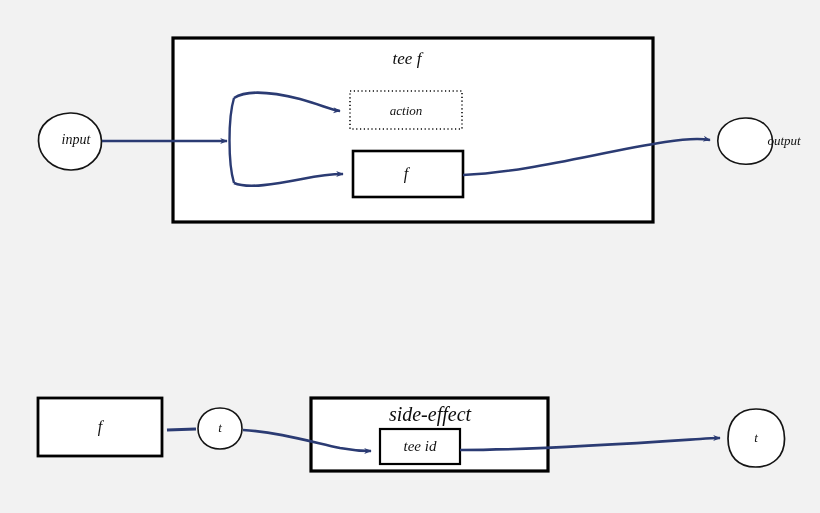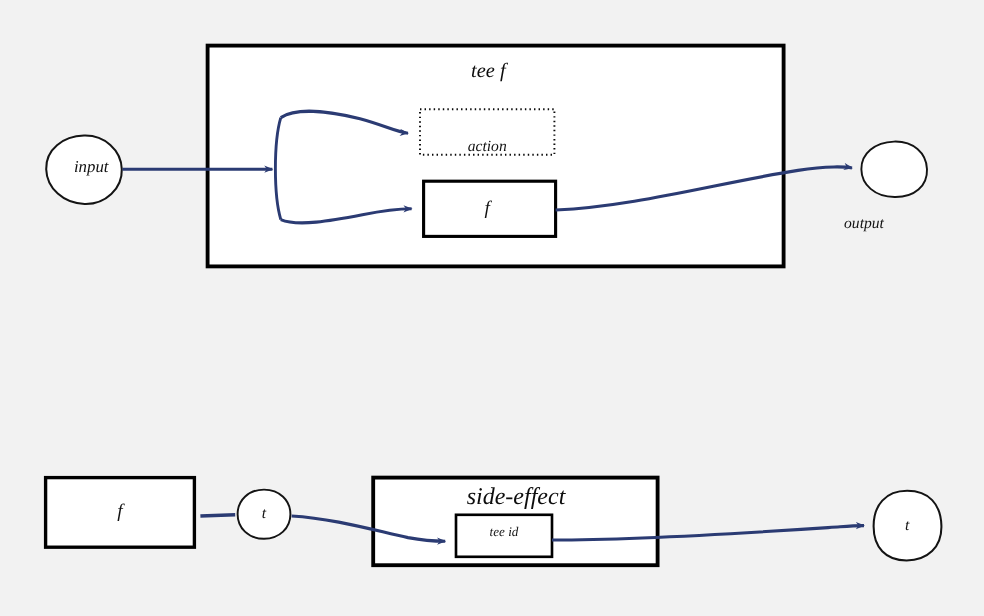--- a/index.html
+++ b/index.html
@@ -34,29 +34,29 @@
     position: absolute;
     font-family: "Liberation Serif", serif;
     font-weight: normal;
     font-style: italic;
     color: #0d0d0d;
     white-space: nowrap;
     text-align: center;
   }
   
   #lbl-input  { left: 38px;  top: 132px; width: 76px;  font-size: 14px; }
-  #lbl-output { left: 688px; top: 133px; width: 64px;  font-size: 13px; margin-top: 45px; }
-  #lbl-action { left: 352px; top: 114px; width: 108px; font-size: 13px; }
+  #lbl-output { left: 752px; top: 133px; width: 64px;  font-size: 13px; }
+  #lbl-action { left: 352px; top: 103px; width: 108px; font-size: 13px; }
   #lbl-f-top  { left: 352px; top: 165px; width: 108px; font-size: 16px; }
   #title-tee-f { left: 353px; top: 49px; width: 108px; font-size: 17px; }
   
   #lbl-f-bot   { left: 46px;  top: 418px; width: 108px; font-size: 16px; }
   #lbl-t-left  { left: 190px; top: 420px; width: 60px;  font-size: 13px; }
   #lbl-t-right { left: 726px; top: 430px; width: 60px;  font-size: 13px; }
-  #lbl-tee-id  { left: 380px; top: 438px; width: 80px;  font-size: 11px; }
+  #lbl-tee-id  { left: 380px; top: 438px; width: 80px;  font-size: 15px; }
   #title-side-effect { left: 355px; top: 403px; width: 150px; font-size: 20px; }
 </style>
 </head>
 <body>
 
 <svg id="canvas" viewBox="0 0 820 513" xmlns="http://www.w3.org/2000/svg">
   <defs>
     <marker id="arrowhead" markerWidth="9" markerHeight="9" refX="7.2" refY="3.2" orient="auto" markerUnits="userSpaceOnUse">
       <path d="M0.4,0.2 L8,3.2 L0.4,6.2 L2.6,3.2 Z" fill="#2b3b73"></path>
     </marker>

